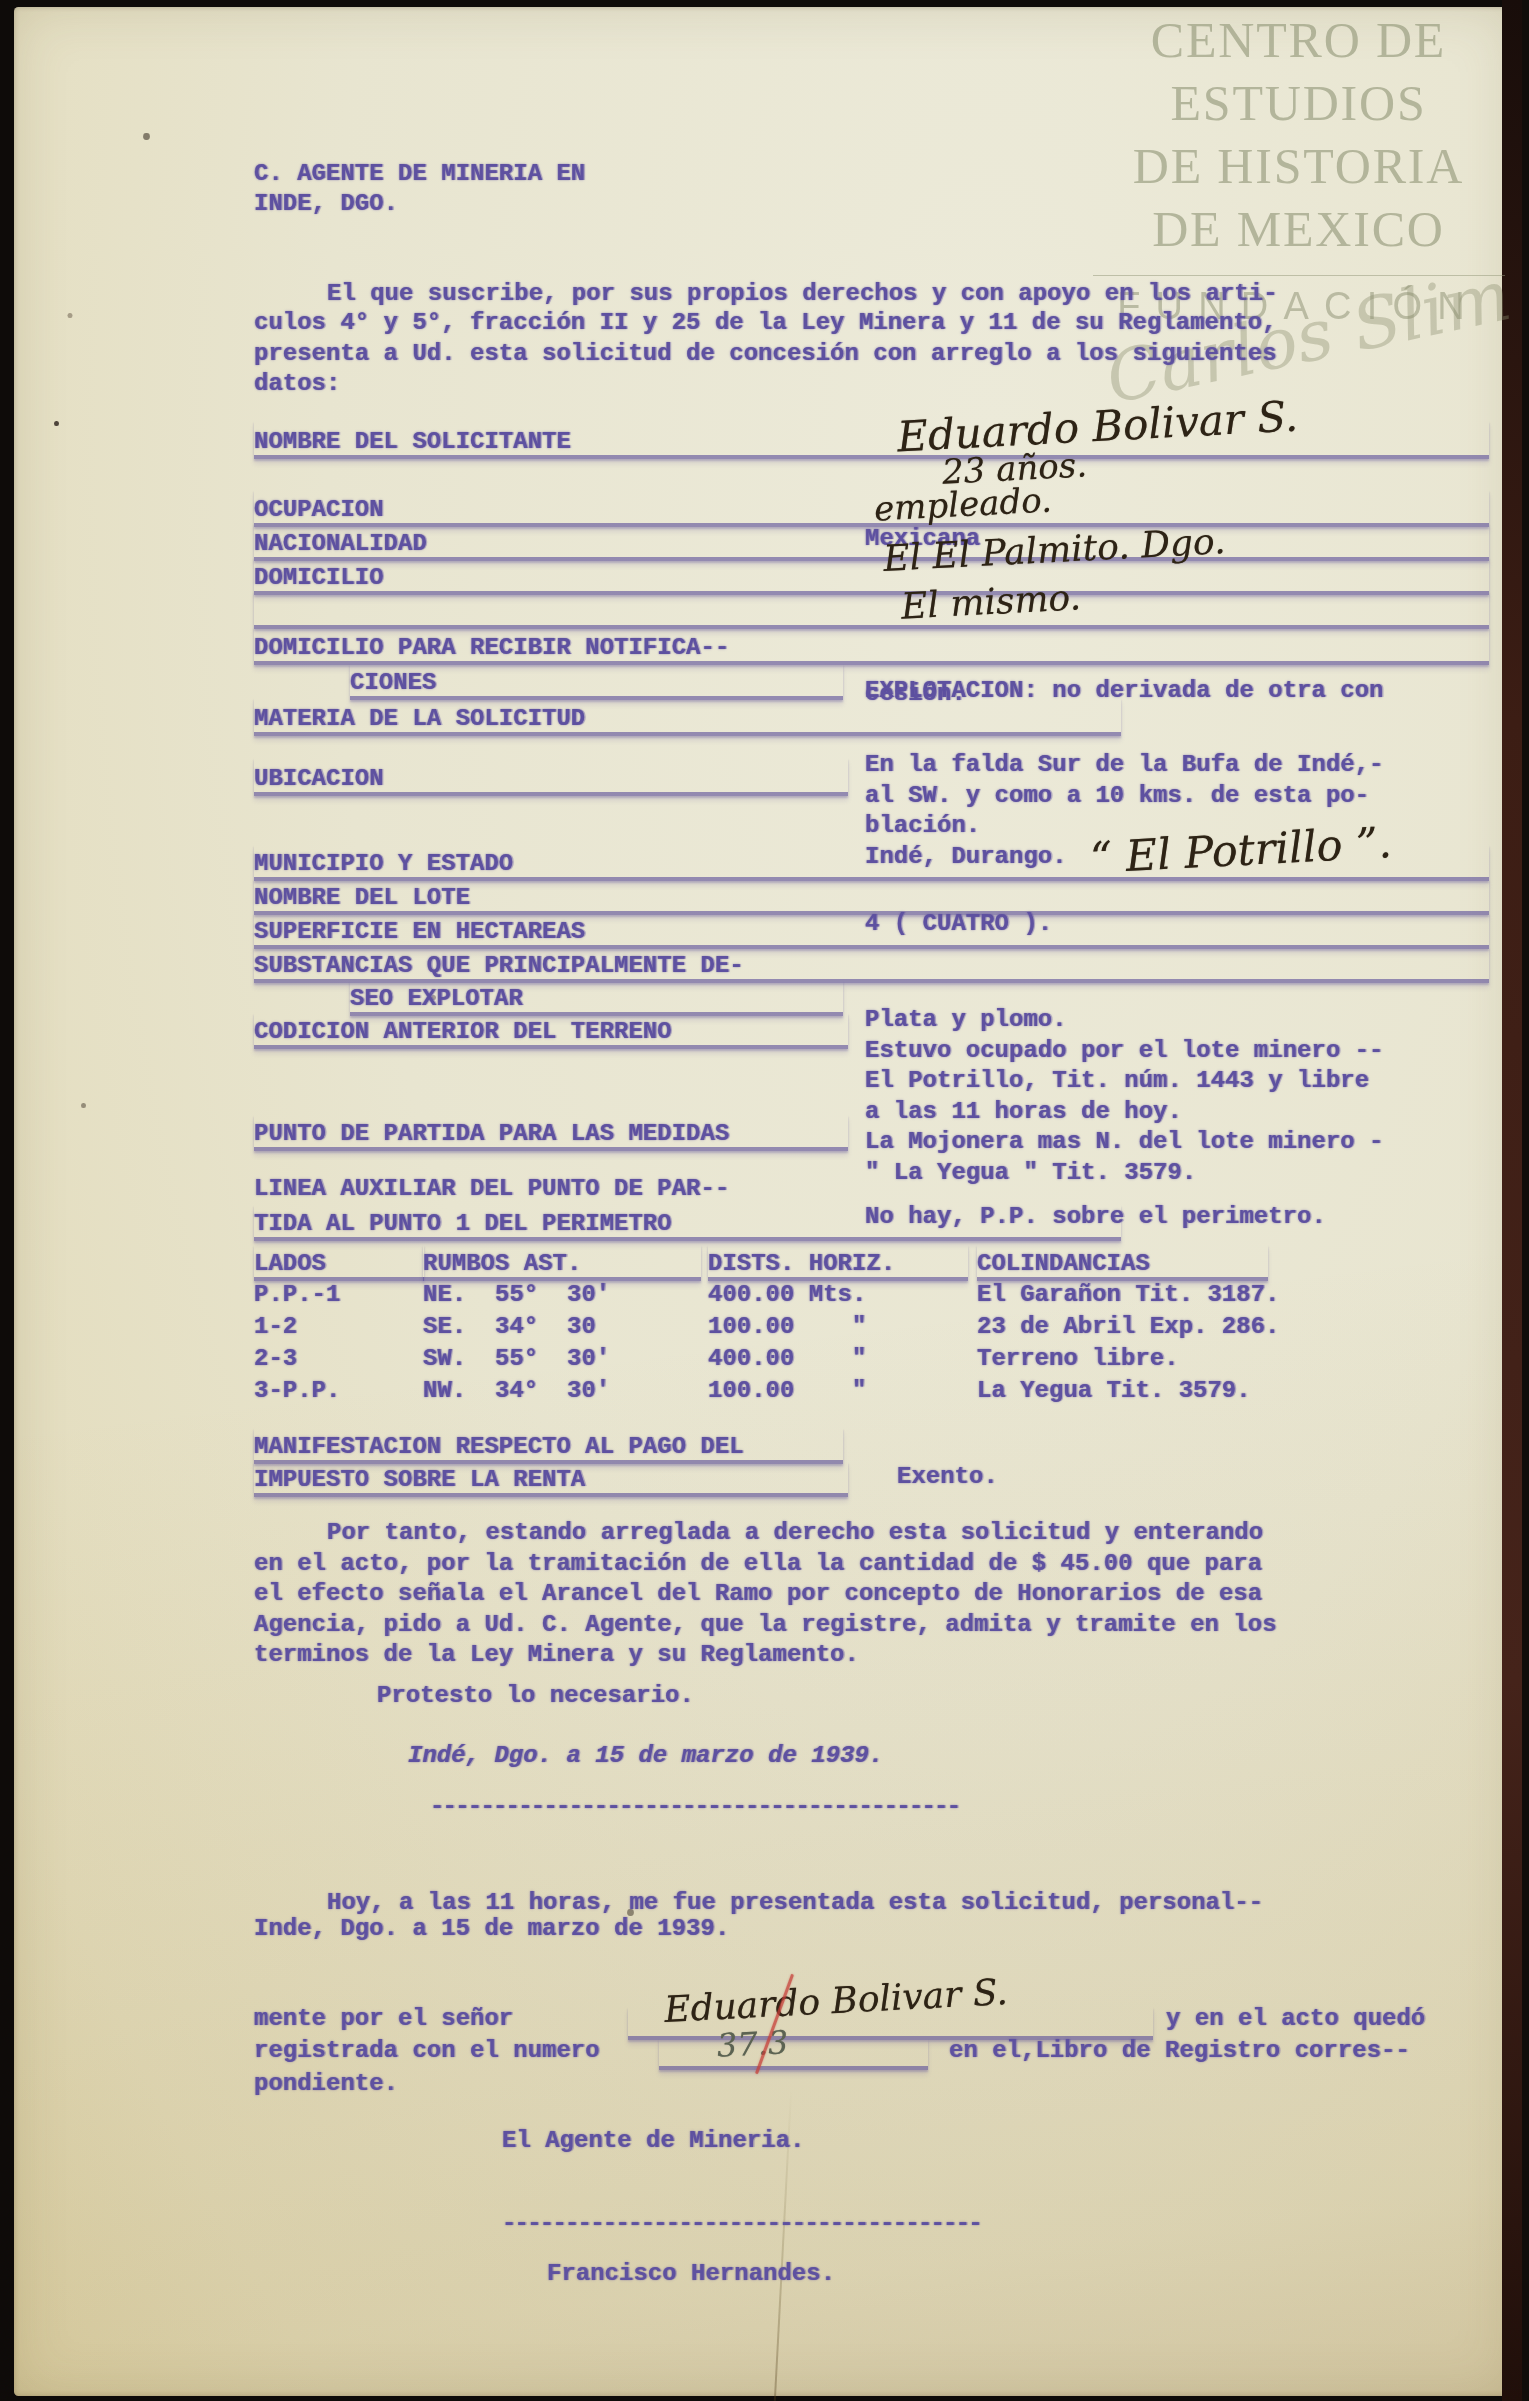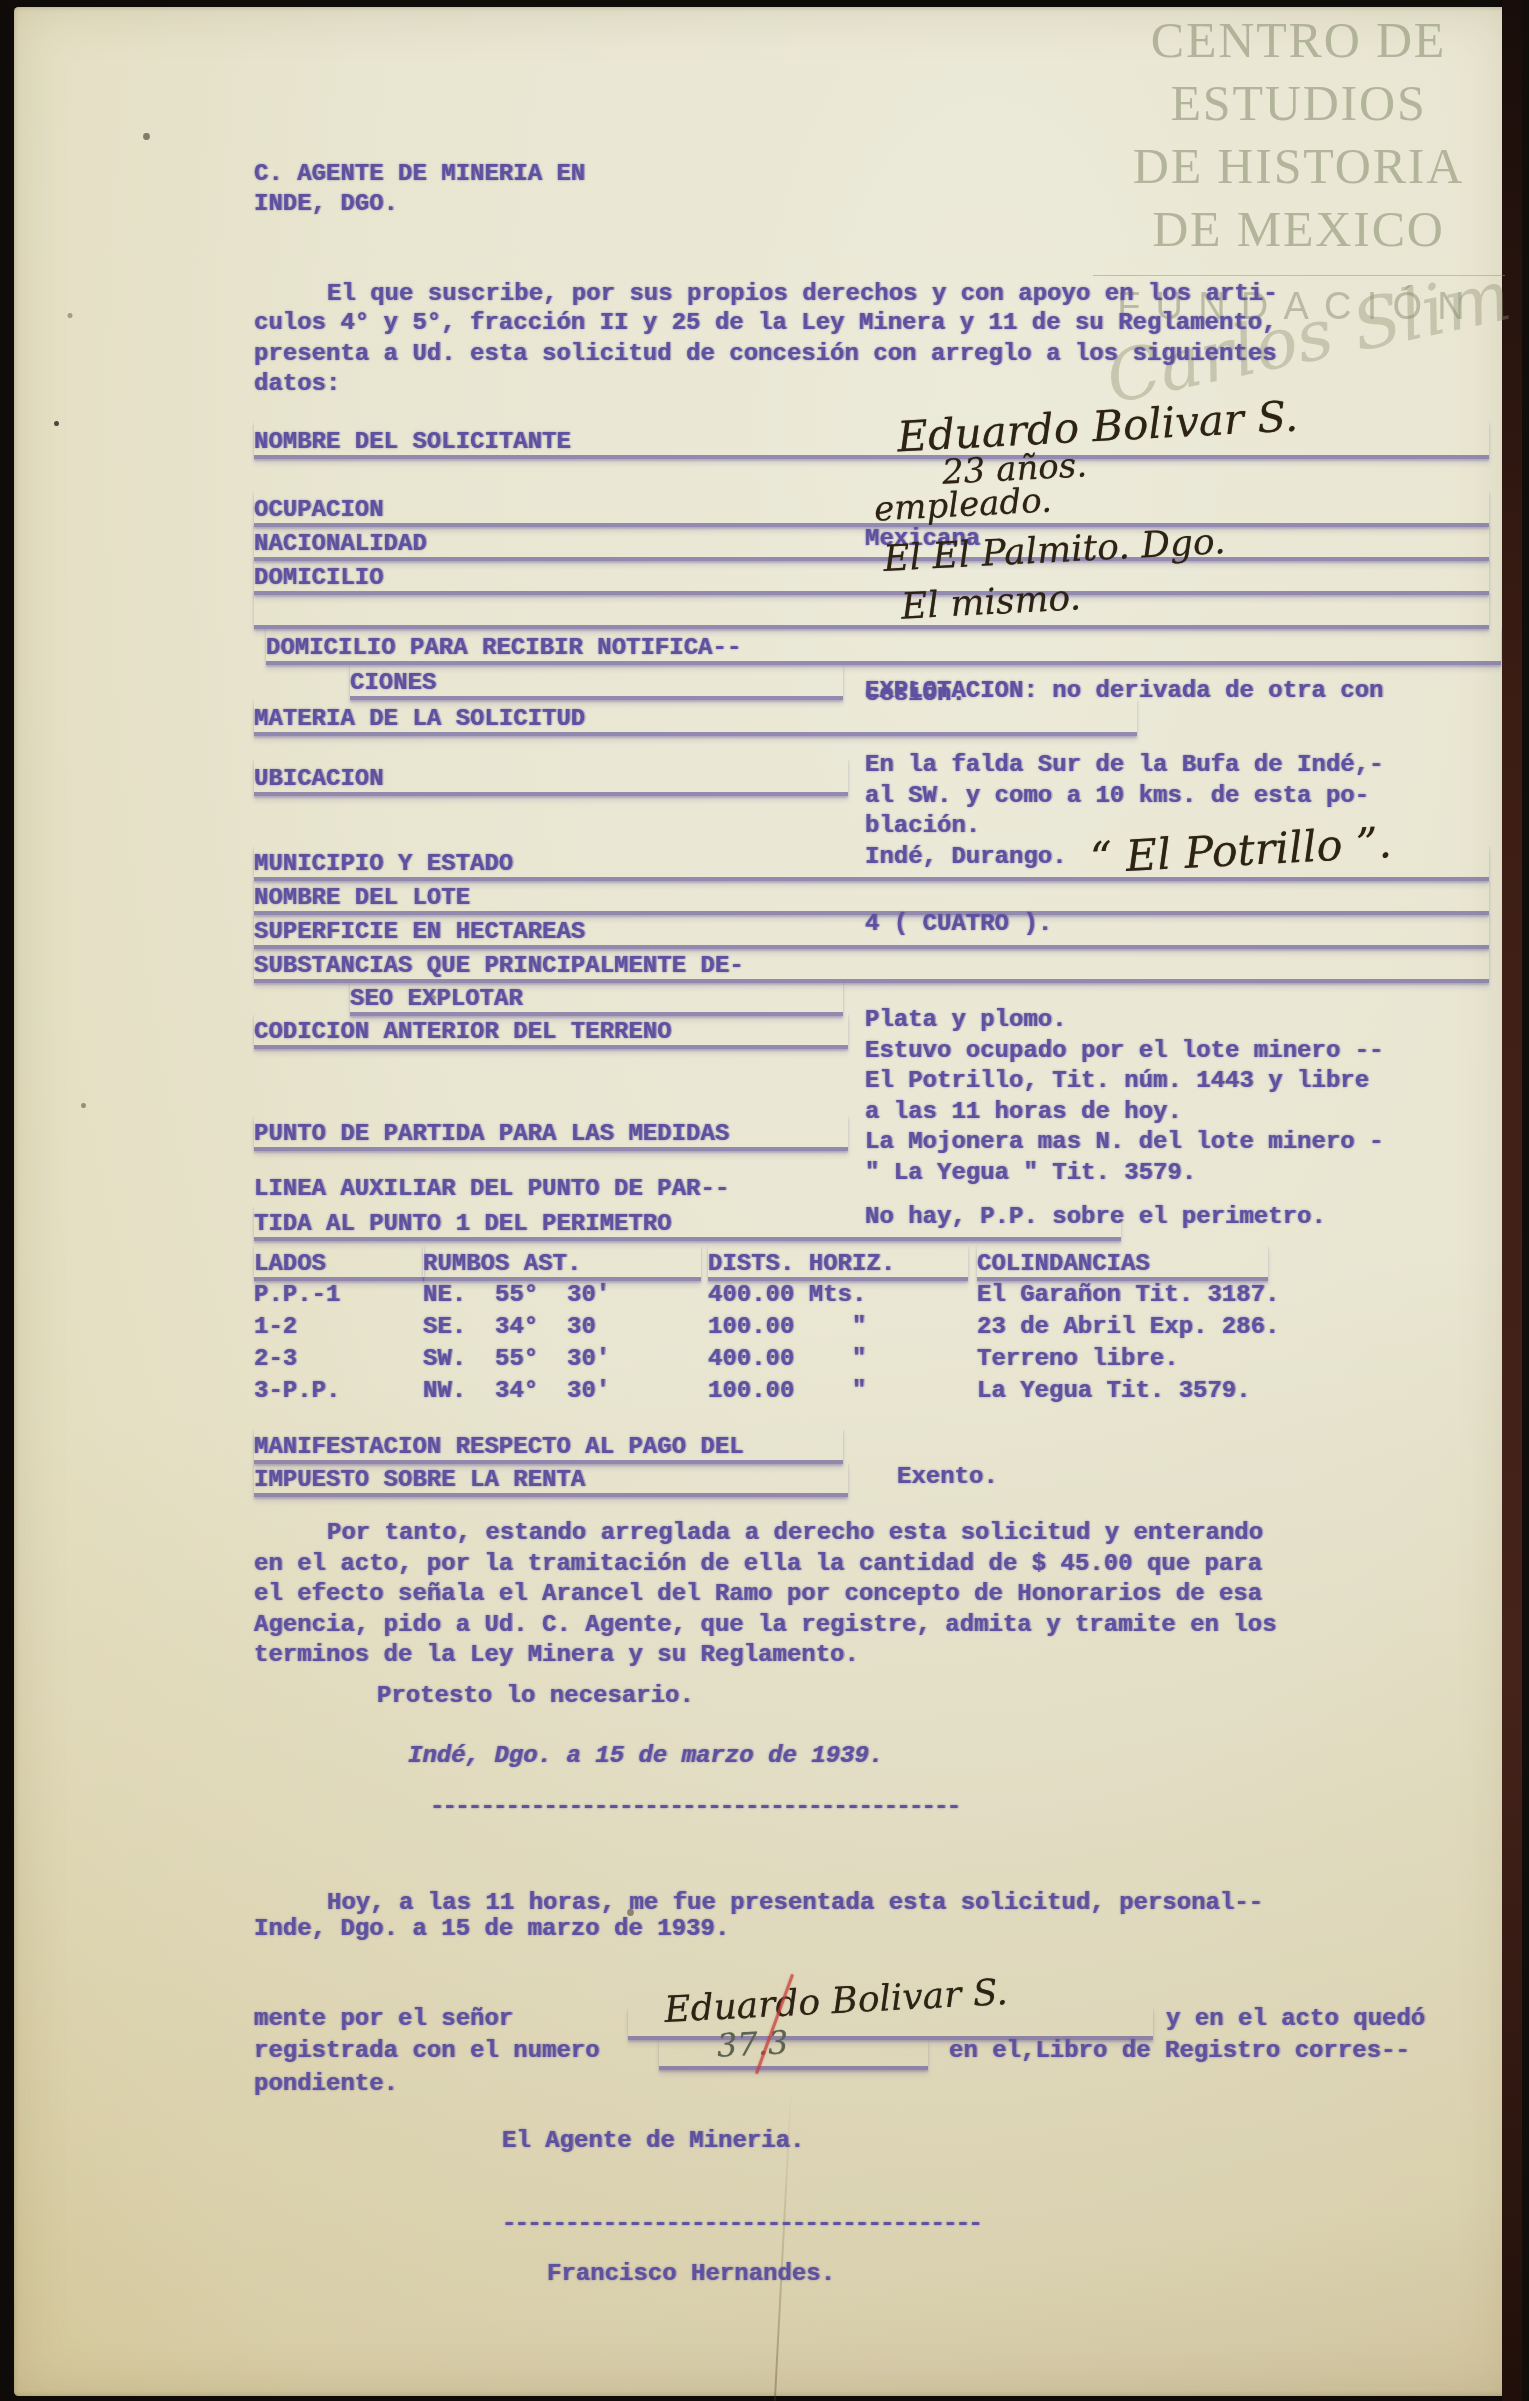--- a/index.html
+++ b/index.html
@@ -76,27 +76,27 @@
   <div class="frow" style="left:254px;top:490px;width:1235px;height:33px;">
     <span class="tw lab">OCUPACION</span>
     </div>
   <div class="frow" style="left:254px;top:523px;width:1235px;height:34px;">
     <span class="tw lab">NACIONALIDAD</span>
     </div>
   <div class="frow" style="left:254px;top:557px;width:1235px;height:34px;">
     <span class="tw lab">DOMICILIO</span>
     </div>
   <div class="frow" style="left:254px;top:591px;width:1235px;height:34px;"></div>
-  <div class="frow" style="left:254px;top:627px;width:1235px;height:34px;margin-left:12px;">
+  <div class="frow" style="left:254px;top:627px;width:1235px;height:34px;">
     <span class="tw lab">DOMICILIO PARA RECIBIR NOTIFICA--</span>
     </div>
   <div class="frow" style="left:350px;top:664px;width:493px;height:32px;">
     <span class="tw lab">CIONES</span>
     </div>
-  <div class="frow" style="left:254px;top:698px;width:867px;height:34px;padding-left:16px;">
+  <div class="frow" style="left:254px;top:698px;width:867px;height:34px;">
     <span class="tw lab">MATERIA DE LA SOLICITUD</span>
     </div>
   <div class="frow" style="left:254px;top:758px;width:594px;height:34px;">
     <span class="tw lab">UBICACION</span>
     </div>
   <div class="frow" style="left:254px;top:845px;width:1235px;height:32px;">
     <span class="tw lab">MUNICIPIO Y ESTADO</span>
     </div>
   <div class="frow" style="left:254px;top:879px;width:1235px;height:32px;">
     <span class="tw lab">NOMBRE DEL LOTE</span>

